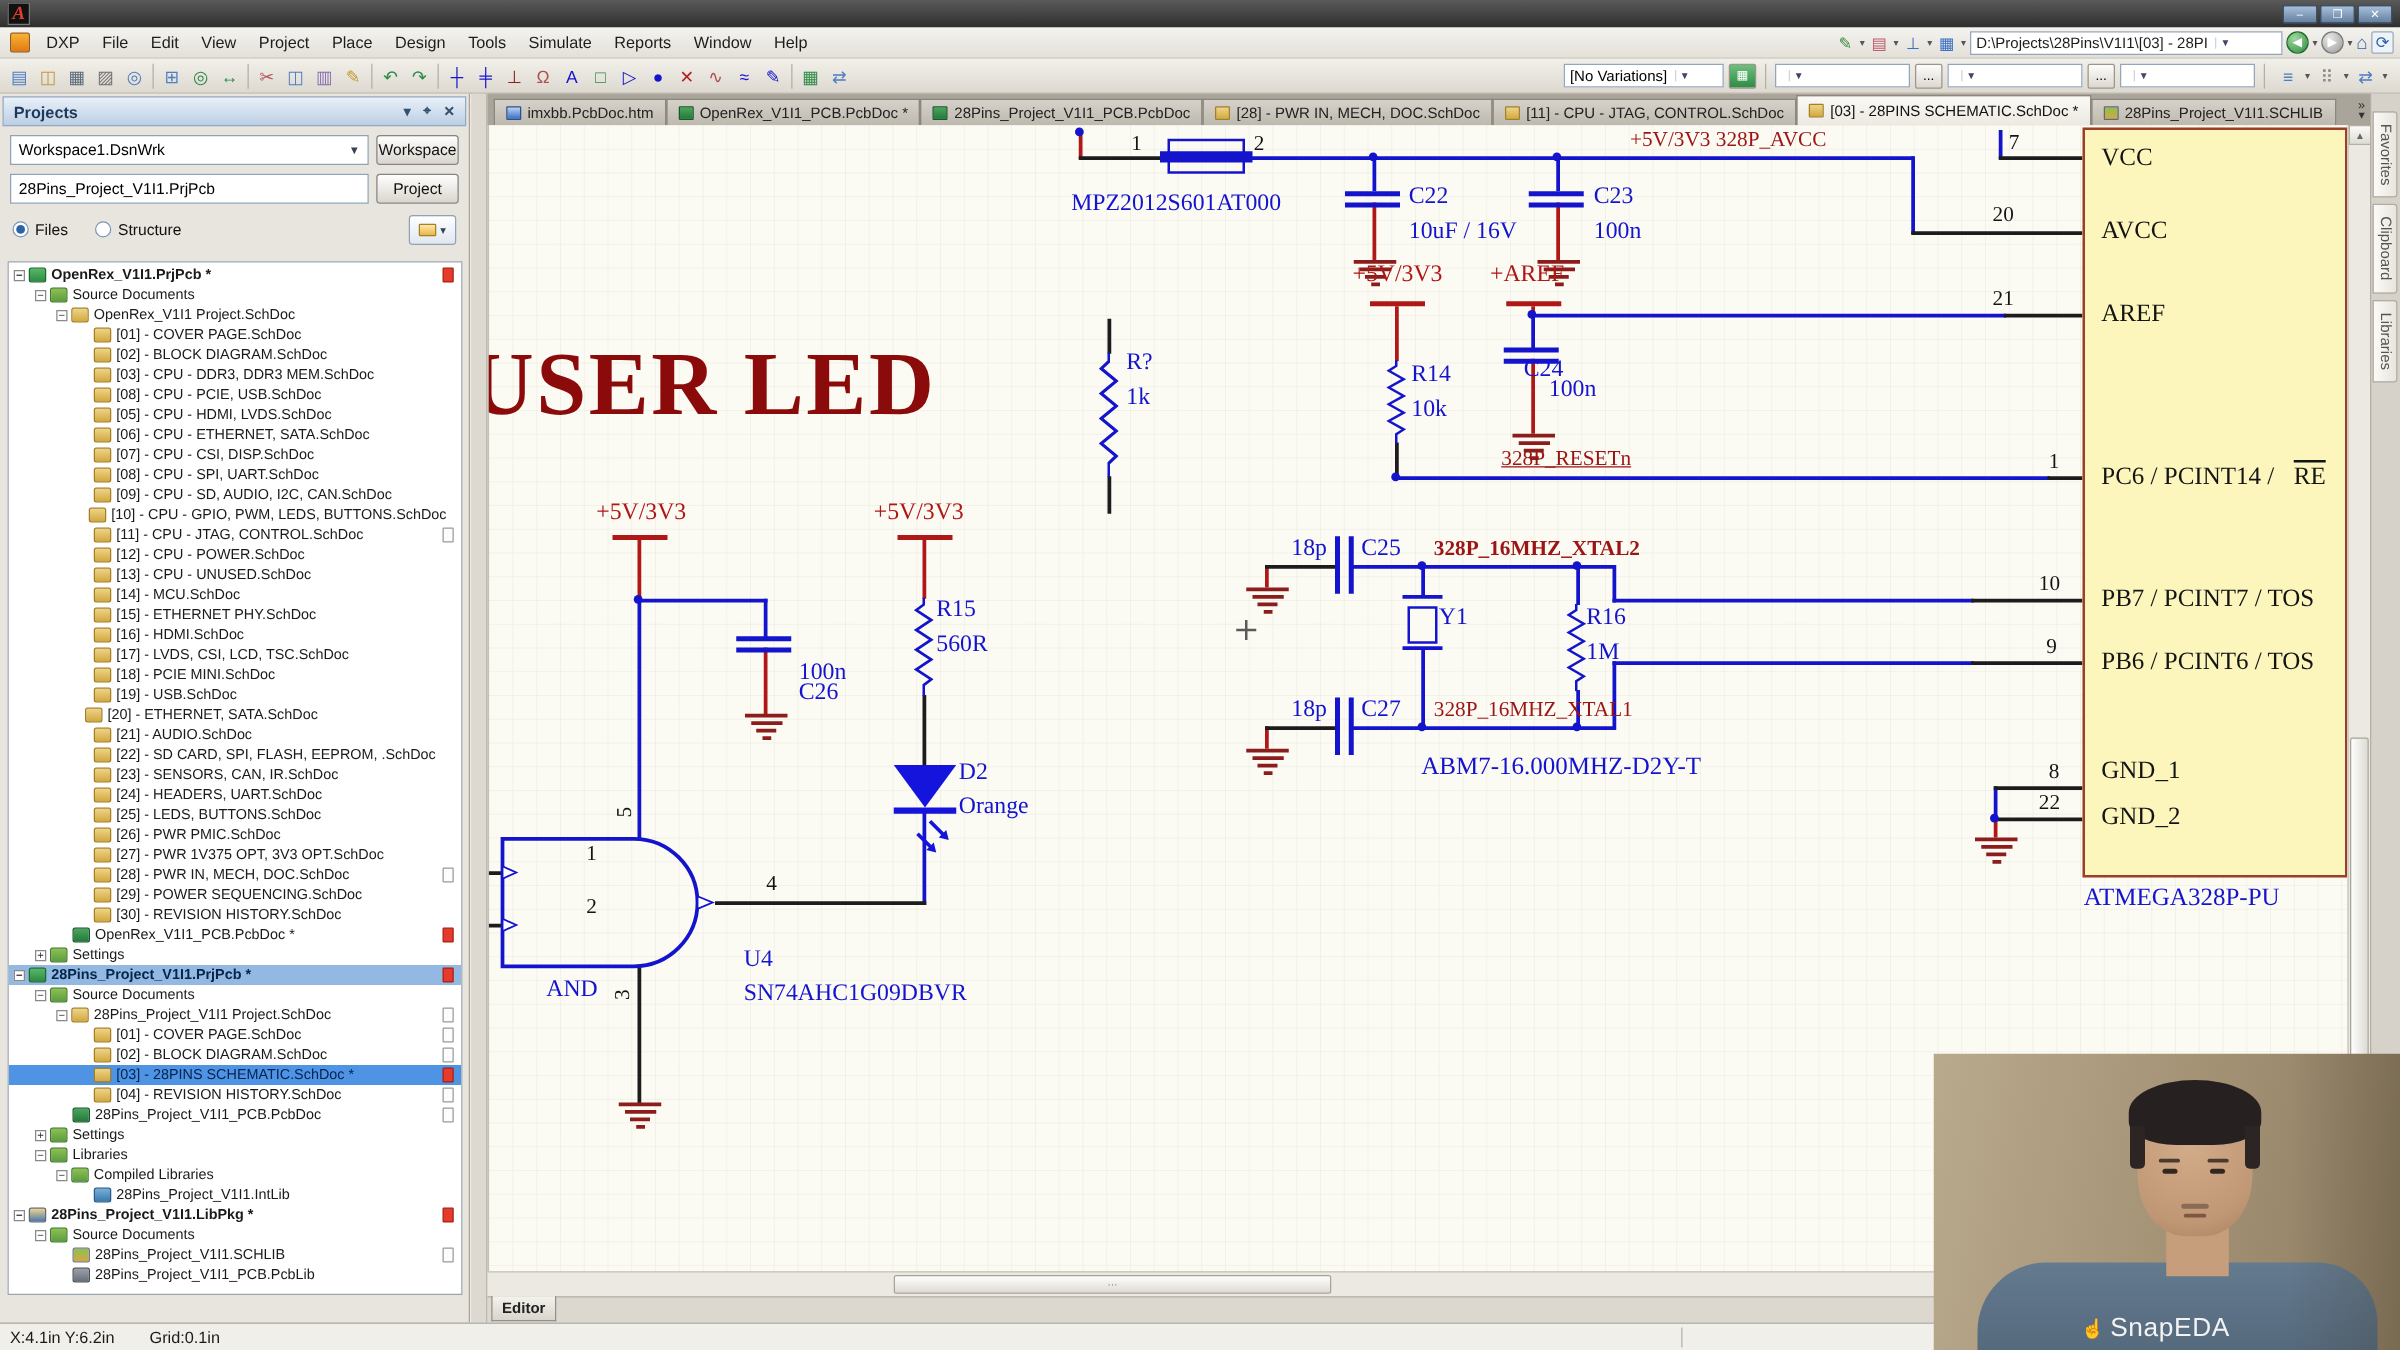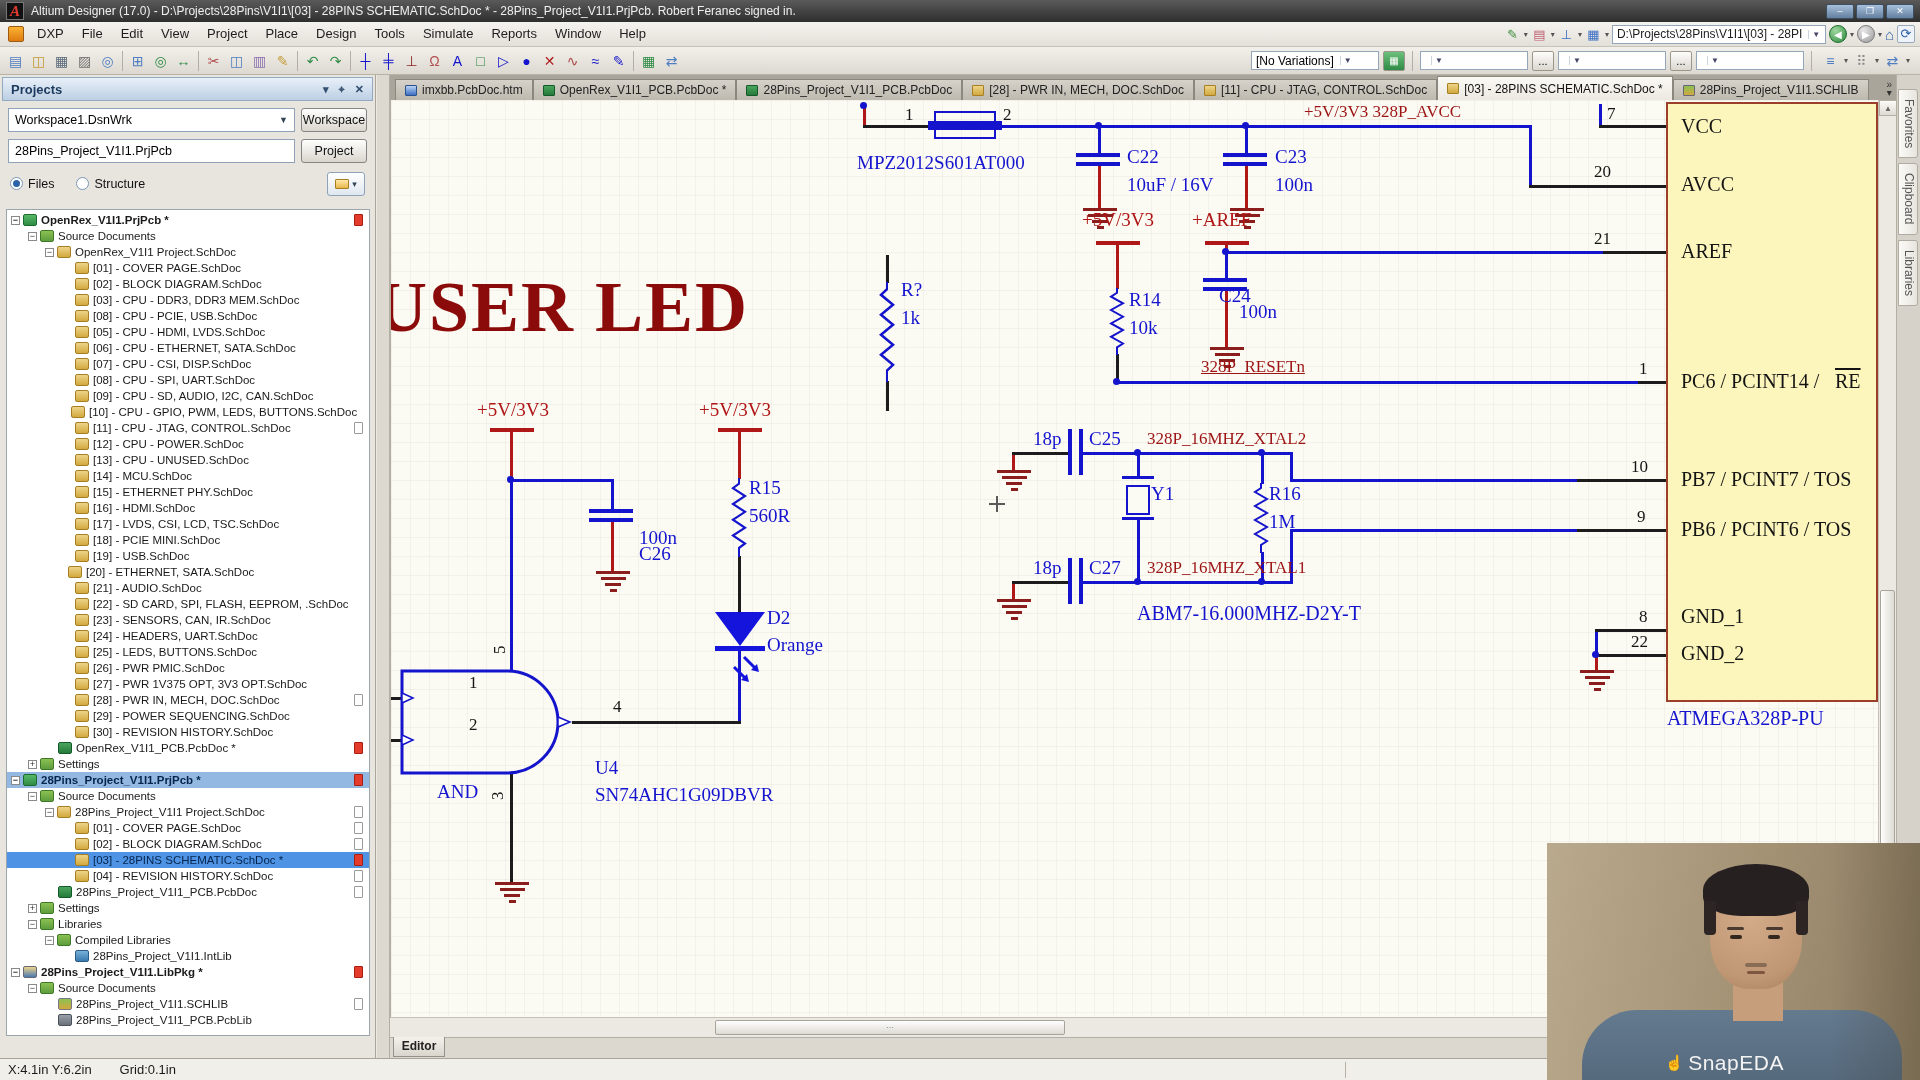--- a/index.html
+++ b/index.html
@@ -14,21 +14,21 @@
 
 
 .menubar{position:absolute;top:22px;left:0;width:1920px;height:25px;background:linear-gradient(#f5f3ef,#e3e0d9);display:flex;align-items:center;font-size:13px;color:#1d1d1d;border-bottom:1px solid #c7c3ba;padding-left:4px}
 .dxp-icon{width:16px;height:16px;border-radius:2px;background:linear-gradient(#f9b234,#e07b12);border:1px solid #9a5a10;margin:0 4px}
 .menu-item{padding:0 9px;line-height:24px}
 .qa{margin-left:auto;display:flex;align-items:center;gap:3px;padding-right:5px}
 .qa-ic{font-size:13px;width:19px;text-align:center}
 .qa-dd{font-size:8px;color:#555}
 .combo{height:19px;background:#fff;border:1px solid #94a6ba;font-size:12px;display:flex;align-items:center;padding:0 4px;white-space:nowrap}
 .combo .dd{margin-left:6px;font-size:8px;color:#446;border-left:1px solid #ccd4de;padding-left:3px}
-.path-combo{width:214px;overflow:hidden}
+.path-combo{width:250px;overflow:hidden}
 .navbtn{width:18px;height:18px;border-radius:50%;color:#fff;font-size:10px;text-align:center;line-height:17px;flex:none}
 .nav-back{background:radial-gradient(circle at 35% 30%,#9fd89f,#2e8b3e);border:1px solid #1d6b2c}
 .nav-fwd{background:radial-gradient(circle at 35% 30%,#e8e8e8,#9a9a9a);border:1px solid #7a7a7a}
 .home-ic{color:#2c62a8;font-size:15px}
 .refresh-ic{color:#2c62a8;font-size:13px;border:1px solid #9ab;border-radius:2px;width:18px;height:18px;line-height:16px;text-align:center;background:#eef3f9}
 
 
 .toolbar{position:absolute;top:47px;left:0;width:1920px;height:28px;background:linear-gradient(#f2f0ea,#ddd9d1);border-bottom:1px solid #b7b3a8;display:flex;align-items:center;padding:0 4px;font-size:12px}
 .tb-ic{width:23px;height:22px;text-align:center;line-height:22px;font-size:14px;border-radius:2px;flex:none}
 .tb-sep{width:1px;height:20px;background:#b3afa4;margin:0 3px;flex:none}
@@ -153,21 +153,20 @@
 .mouth{position:absolute;left:200px;top:128px;width:18px;height:3px;background:#7d5742;border-radius:2px}
 .stash{position:absolute;left:198px;top:120px;width:22px;height:4px;background:rgba(90,70,55,.55);border-radius:2px}
 .wc-logo{position:absolute;left:118px;bottom:5px;display:flex;align-items:center;gap:4px;color:#f3f3f3;font-size:21px;letter-spacing:.5px}
 .wc-hand{font-size:15px;color:#fff}
 </style>
 </head>
 <body>
 
 <div class="titlebar">
   <span class="alt-logo">A</span>
-  <span>Altium Designer (17.0) - D:\Projects\28Pins\V1I1\[03] - 28PINS SCHEMATIC.SchDoc * - 28Pins_Project_V1I1.PrjPcb. Robert Feranec signed in.</span>
   <span class="winbtns">
       <span class="winbtn">–</span>
       <span class="winbtn">❐</span>
       <span class="winbtn">✕</span>
     </span>
 </div>
 
 <div class="menubar">
   <span class="dxp-icon"></span>
   <span style="display:flex">
@@ -830,21 +829,21 @@
       <span class="sl c-pn" style="left: 1290px; top: 141px;">AREF</span>
       <span class="sl c-pn" style="left: 1290px; top: 271px;">PC6 / PCINT14 / </span>
       <span class="sl c-pn ov" style="left: 1444px; top: 271px;">RE</span>
       <span class="sl c-pn" style="left: 1290px; top: 369px;">PB7 / PCINT7 / TOS</span>
       <span class="sl c-pn" style="left: 1290px; top: 419px;">PB6 / PCINT6 / TOS</span>
       <span class="sl c-pn" style="left: 1290px; top: 506px;">GND_1</span>
       <span class="sl c-pn" style="left: 1290px; top: 543px;">GND_2</span>
       <span class="sl c-b2" style="left: 1276px; top: 608px;">ATMEGA328P-PU</span>
       <span class="sl c-b" style="left: 642px; top: 329px;">18p</span>
       <span class="sl c-b" style="left: 698px; top: 329px;">C25</span>
-      <span class="sl c-r" style="left: 756px; top: 330px;">328P_16MHZ_XTAL2</span>
+      <span class="sl c-r" style="left: 756px; top: 330px; font-weight: bold;">328P_16MHZ_XTAL2</span>
       <span class="sl c-b" style="left: 760px; top: 384px;">Y1</span>
       <span class="sl c-b" style="left: 878px; top: 384px;">R16</span>
       <span class="sl c-b" style="left: 878px; top: 412px;">1M</span>
       <span class="sl c-b" style="left: 642px; top: 458px;">18p</span>
       <span class="sl c-b" style="left: 698px; top: 458px;">C27</span>
       <span class="sl c-r" style="left: 756px; top: 459px;">328P_16MHZ_XTAL1</span>
       <span class="sl c-b2" style="left: 746px; top: 503px;">ABM7-16.000MHZ-D2Y-T</span>
       <span class="sl c-rp" style="left: 86px; top: 300px;">+5V/3V3</span>
       <span class="sl c-rp" style="left: 308px; top: 300px;">+5V/3V3</span>
       <span class="sl c-b" style="left: 248px; top: 400px; margin-top: 44px;">C26</span>

